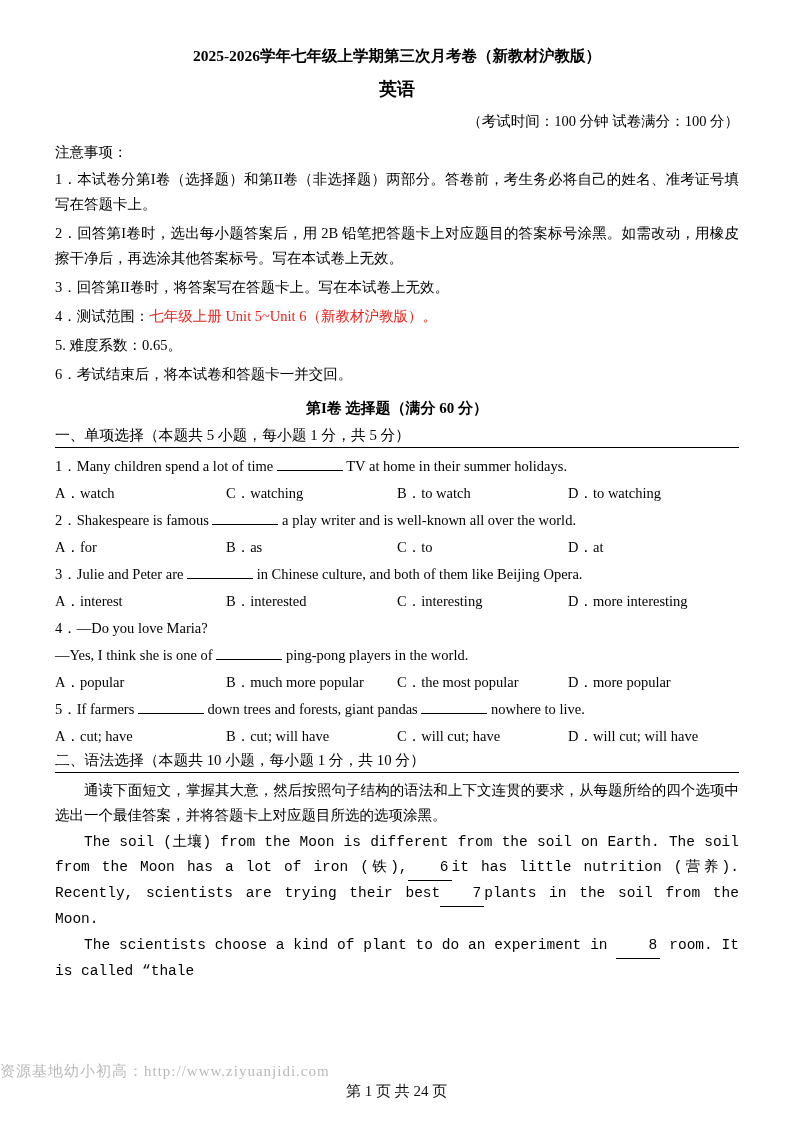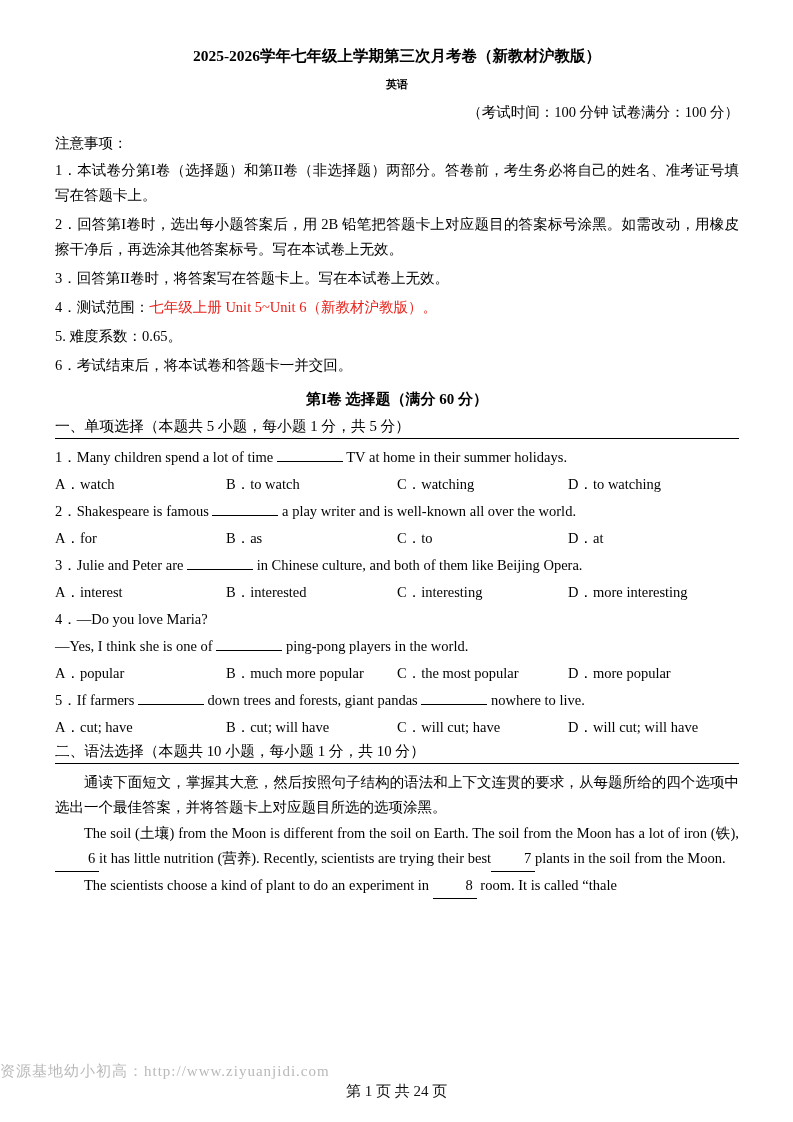--- a/index.html
+++ b/index.html
@@ -31,21 +31,21 @@
   .title {
     text-align: center;
     font-weight: bold;
     font-size: 15.5px;
     letter-spacing: 0px;
     margin-bottom: 10px;
   }
   .subject {
     text-align: center;
     font-weight: bold;
-    font-size: 11px;
+    font-size: 18px;
     margin-bottom: 11px;
   }
   .examinfo {
     text-align: right;
     font-size: 14.5px;
     margin-bottom: 12px;
   }
   .notes-label {
     font-size: 14.5px;
     margin-bottom: 5px;
@@ -95,20 +95,21 @@
   .o4 { width: 25%; }
   .blank {
     display: inline-block;
     border-bottom: 1px solid #000;
     min-width: 58px;
     vertical-align: baseline;
   }
   .blank.w66 { min-width: 66px; }
   .indent {
     text-indent: 29px;
+    font-family: Liberation Mono, monospace;
   }
   .para {
     font-size: 14.5px;
     line-height: 25px;
     margin: 0 0 1px 0;
     text-align: justify;
   }
   .numblank {
     display: inline-block;
     border-bottom: 1px solid #000;
@@ -159,22 +160,22 @@
 
     <div class="section-head">第I卷 选择题（满分 60 分）</div>
 
     <div class="sub-head bordered">一、单项选择（本题共 5 小题，每小题 1 分，共 5 分）</div>
 
     <p class="q">
       <span>1．Many children spend a lot of time </span><span class="blank w66"></span><span> TV at home in their summer holidays.</span>
     </p>
     <div class="opts">
       <span class="o4">A．watch</span>
+      <span class="o4">C．watching</span>
       <span class="o4">B．to watch</span>
-      <span class="o4">C．watching</span>
       <span class="o4">D．to watching</span>
     </div>
 
     <p class="q">
       <span>2．Shakespeare is famous </span><span class="blank w66"></span><span> a play writer and is well-known all over the world.</span>
     </p>
     <div class="opts">
       <span class="o4">A．for</span>
       <span class="o4">B．as</span>
       <span class="o4">C．to</span>

